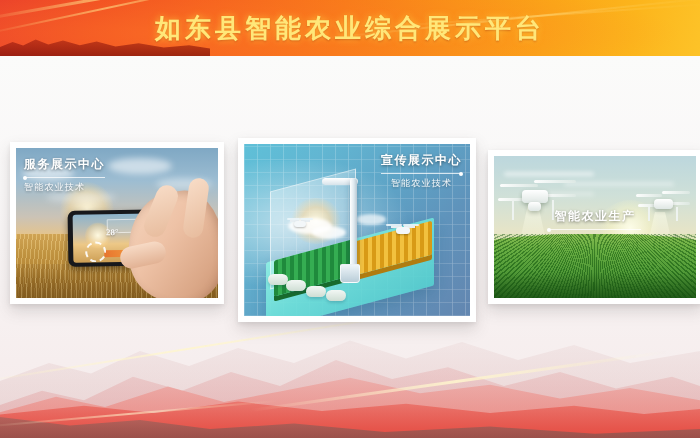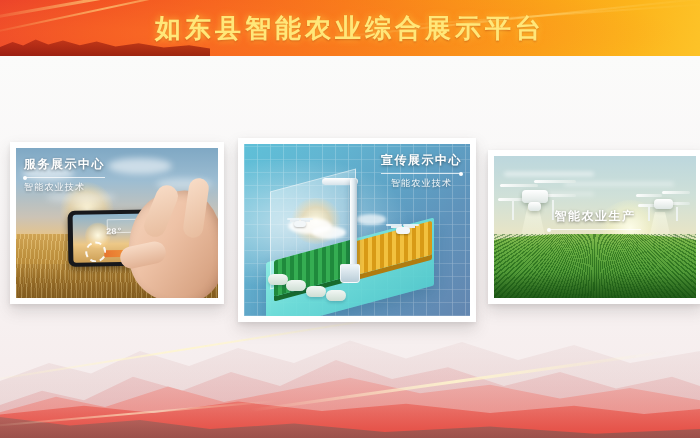--- a/index.html
+++ b/index.html
@@ -89,21 +89,21 @@
   .phone .scr{position:absolute;left:5px;top:4px;right:5px;bottom:4px;border-radius:3px;overflow:hidden;
     background:linear-gradient(180deg,#8db4cc 0%,#c9c0ac 42%,#edc887 62%,#cd9f55 100%);}
   .phone .hsun{position:absolute;left:12px;top:8px;width:26px;height:26px;border-radius:50%;
     background:radial-gradient(circle,rgba(255,250,225,.98),rgba(255,214,140,.35) 60%,rgba(255,214,140,0) 75%);}
   .ring{position:absolute;border:2px solid rgba(255,255,255,.9);border-radius:50%;}
   .ring.a{left:12px;top:27px;width:17px;height:17px;border-style:dashed;}
   .ring.b{left:62px;top:15px;width:27px;height:27px;}
   .ring.c{left:67px;top:20px;width:17px;height:17px;border-color:rgba(255,255,255,.6);}
   .hud-tick{position:absolute;background:rgba(255,255,255,.9);}
   .temp{position:absolute;left:33px;top:13px;font-size:9px;font-weight:700;color:rgba(255,255,255,.95);
-    text-shadow:0 1px 2px rgba(0,0,0,.35);font-family:Liberation Mono, monospace;}
+    text-shadow:0 1px 2px rgba(0,0,0,.35);font-family:Liberation Serif, serif;}
   .hud-bar{position:absolute;height:2px;background:rgba(255,255,255,.8);border-radius:1px;}
   .hud-chip{position:absolute;left:31px;top:36px;width:36px;height:7px;border-radius:1px;
     background:linear-gradient(90deg,rgba(233,110,40,.9),rgba(245,160,60,.9));}
   .hud-box{position:absolute;left:34px;top:5px;width:30px;height:12px;border:1px solid rgba(255,255,255,.55);border-radius:1px;background:rgba(255,255,255,.12);}
   .hand{position:absolute;right:-6px;top:44px;width:96px;height:112px;
     background:linear-gradient(135deg,#f6d7c0 0%,#eec2a6 40%,#dba888 75%,#c8906e 100%);
     border-radius:54% 38% 46% 60%/60% 50% 46% 44%;transform:rotate(-8deg);
     box-shadow:-3px 2px 8px rgba(90,50,30,.25) inset;}
   .finger{position:absolute;background:linear-gradient(140deg,#f8ddc8,#e7bb9c);border-radius:40px;}
   .f1{right:46px;top:36px;width:22px;height:54px;transform:rotate(22deg);}

